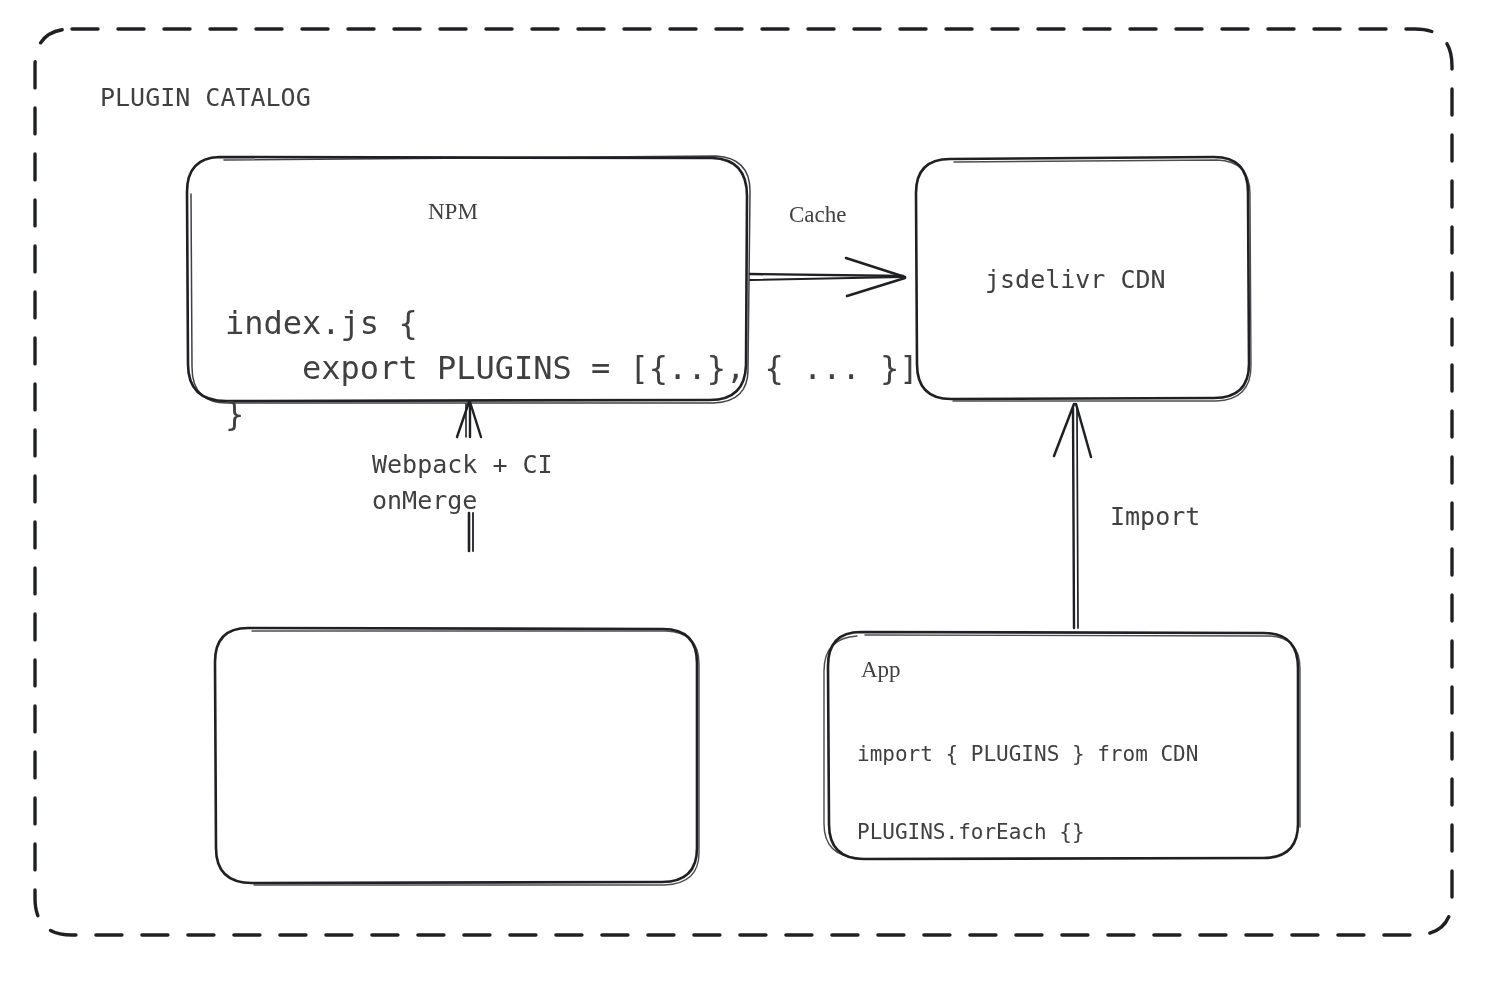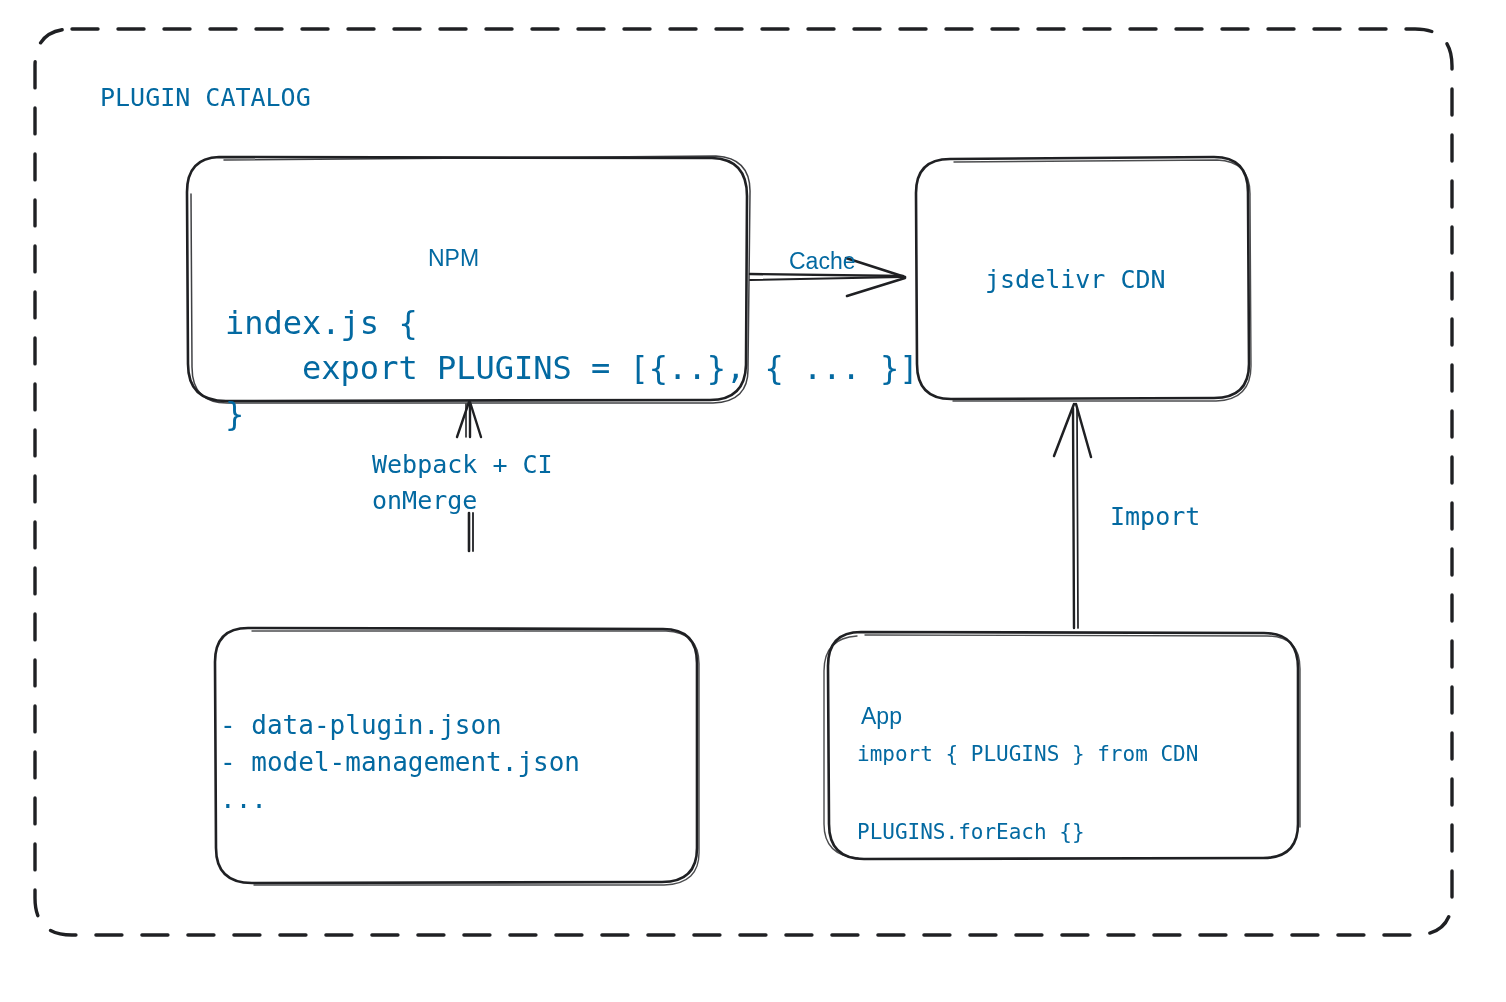--- a/index.html
+++ b/index.html
@@ -17,27 +17,27 @@
   }
   #sketch-layer {
     position: absolute;
     left: 0; top: 0;
     width: 1506px;
     height: 1002px;
     pointer-events: none;
   }
   .txt {
     position: absolute;
-    color: #0369a1;
+    color: #404040;
     white-space: pre;
     line-height: 1.42;
     letter-spacing: 0px;
   }
   .mono { font-family: "DejaVu Sans Mono", monospace; }
-  .sans { font-family: Liberation Sans, sans-serif; margin-top: 46px; }
+  .sans { font-family: Liberation Serif, serif; }
 
   #group-title {
     left: 100px;
     top: 80px;
     font-size: 25px;
   }
   #npm-title {
     left: 428px;
     top: 196px;
     font-size: 23px;
@@ -168,23 +168,20 @@
 }</div>
 
   <div class="txt mono" id="cdn-title">jsdelivr CDN</div>
 
   <div class="txt sans" id="cache-label">Cache</div>
 
   <div class="txt mono" id="build-label">Webpack + CI
 onMerge</div>
 
 
-  <div class="txt mono" id="repo-list">- data-plugin.json
-- model-management.json
-...</div>
 
   <div class="txt sans" id="app-title">App</div>
 
   <div class="txt mono" id="app-code">import { PLUGINS } from CDN
 
 PLUGINS.forEach {}</div>
 
   <div class="txt mono" id="import-label">Import</div>
 
 </div>

